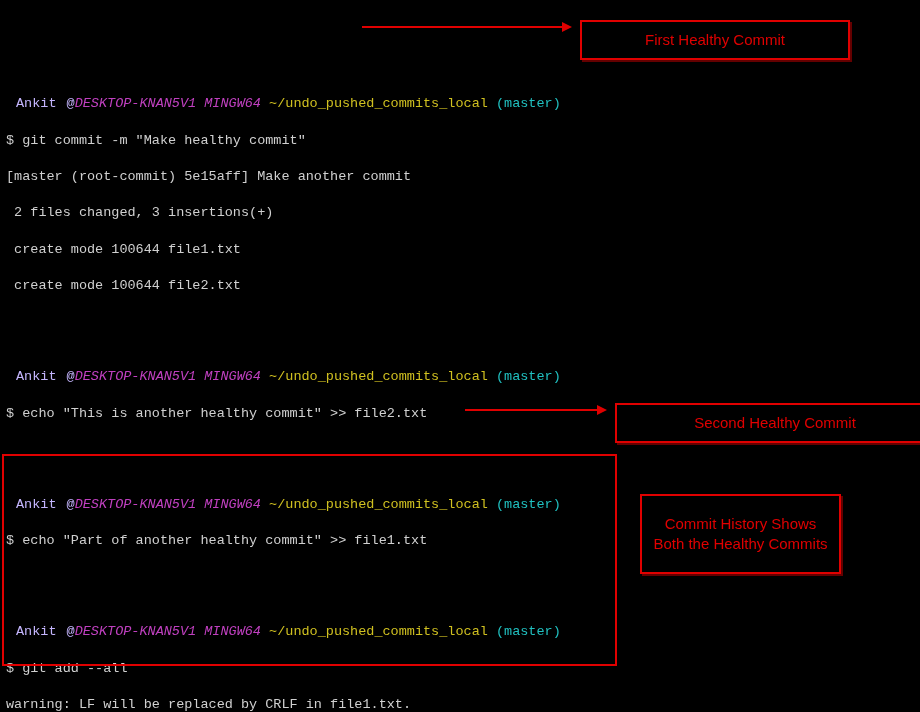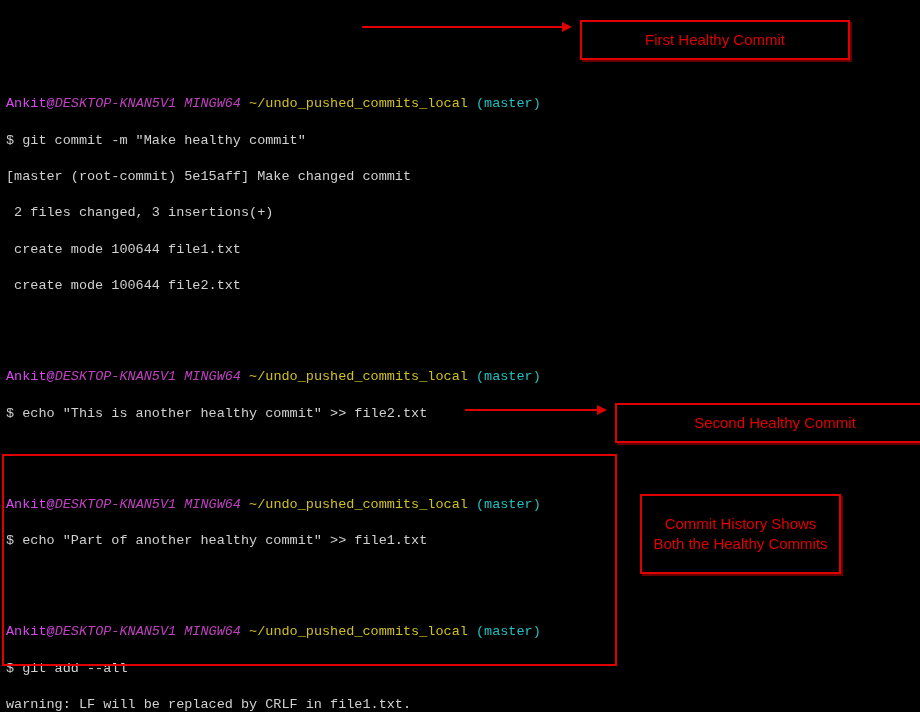--- a/index.html
+++ b/index.html
@@ -9,21 +9,21 @@
     font-size: 13.5px;
     line-height: 1.35;
     color: #d0d0d0;
     width: 920px;
     height: 712px;
     padding: 4px 6px;
     position: relative;
     overflow: hidden;
     white-space: pre;
   }
-  .user { color: #d946ef; }
+  .user { color: #c4b5fd; margin-left: 10px; }
   .host { color: #c040c0; font-style: italic; }
   .path { color: #d0c020; margin-top: 20px; }
   .branch { color: #20c0c0; font-family: Liberation Mono, monospace; }
   .w { color: #d0d0d0; }
   .annot-box {
     position: absolute;
     border: 2px solid #e00000;
     background: #000;
     color: #e00000;
     text-align: center;
@@ -58,21 +58,21 @@
   .line { display: block; }
 </style>
 </head>
 <body>
 
 
 
 
 <span class="line"><span class="user">Ankit</span><span class="user">@</span><span class="host">DESKTOP-KNAN5V1</span><span class="w"> </span><span class="host">MINGW64</span><span class="w"> </span><span class="path">~/undo_pushed_commits_local</span><span class="w"> </span><span class="branch">(master)</span></span>
 <span class="line"><span class="w">$ </span><span class="w">git commit -m "Make healthy commit"</span></span>
-<span class="line w">[master (root-commit) 5e15aff] Make changed commit</span>
+<span class="line w">[master (root-commit) 5e15aff] Make another commit</span>
 <span class="line w"> 2 files changed, 3 insertions(+)</span>
 <span class="line w"> create mode 100644 file1.txt</span>
 <span class="line w"> create mode 100644 file2.txt</span>
 <span class="line"> </span>
 
 <span class="line"><span class="user">Ankit</span><span class="user">@</span><span class="host">DESKTOP-KNAN5V1</span><span class="w"> </span><span class="host">MINGW64</span><span class="w"> </span><span class="path">~/undo_pushed_commits_local</span><span class="w"> </span><span class="branch">(master)</span></span>
 <span class="line"><span class="w">$ </span><span class="w">echo "This is another healthy commit" &gt;&gt; file2.txt</span></span>
 <span class="line"> </span>
 
 <span class="line"><span class="user">Ankit</span><span class="user">@</span><span class="host">DESKTOP-KNAN5V1</span><span class="w"> </span><span class="host">MINGW64</span><span class="w"> </span><span class="path">~/undo_pushed_commits_local</span><span class="w"> </span><span class="branch">(master)</span></span>

